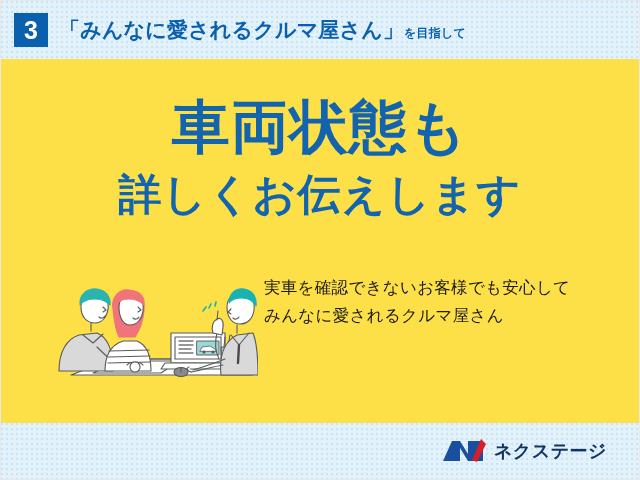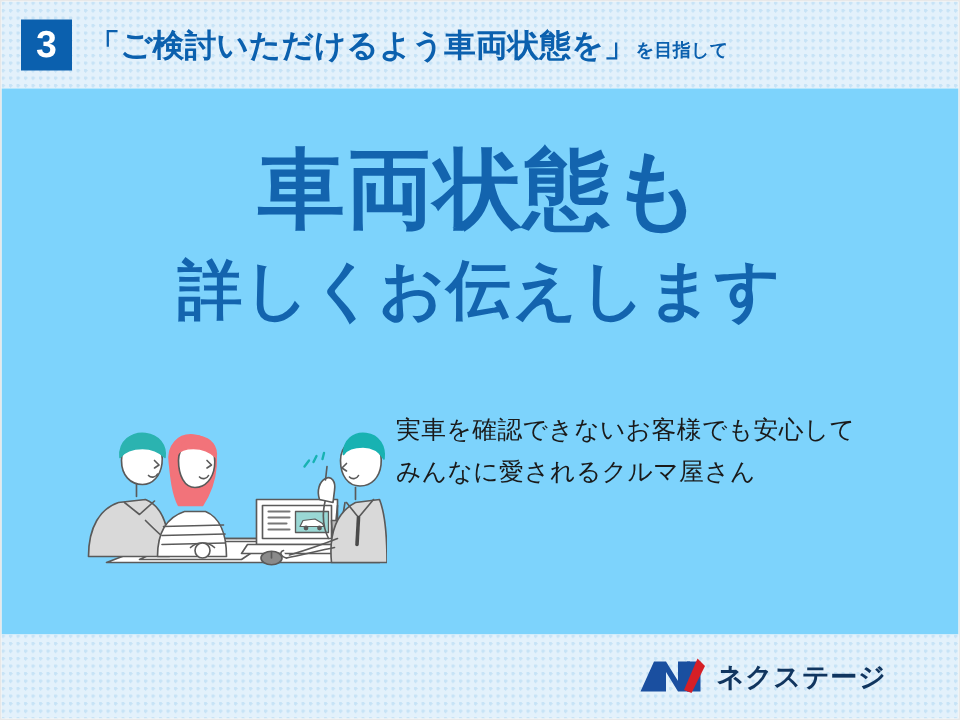--- a/index.html
+++ b/index.html
@@ -76,21 +76,21 @@
     letter-spacing: 0.2px;
   }
 
   
   .main {
     position: absolute;
     left: 0;
     top: 58px;
     right: 0;
     bottom: 56px;
-    background: #7dd3fc;
+    background: #fde047;
     padding-left: 28px;
   }
 
   .headline {
     position: absolute;
     left: 0;
     right: 0;
     top: 34px;
     text-align: center;
     color: #1364ae;
@@ -139,21 +139,21 @@
   }
   .body-copy div { display: block; }
 
   
   .footer {
     bottom: 0;
     height: 56px;
   }
   .logo {
     position: absolute;
-    right: 48px;
+    right: 32px;
     top: 50%;
     transform: translateY(-50%);
     display: flex;
     align-items: center;
   }
   .logo-mark { flex: none; display:block; }
   .logo-text {
     margin-left: 7px;
     font-size: 18px;
     font-weight: bold;
@@ -164,21 +164,21 @@
 </style>
 </head>
 <body>
 
 <div class="frame">
 
   <div class="dot-band header">
     <div class="header-inner">
       <div class="badge">3</div>
       <div class="header-title">
-        <span class="ht-main">「ご検討いただけるよう車両状態を」</span>
+        <span class="ht-main">「みんなに愛されるクルマ屋さん」</span>
         <span class="ht-sub">を目指して</span>
       </div>
     </div>
   </div>
 
   <div class="main">
 
     <div class="headline">
       <span class="line1">車両状態も</span>
       <span class="line2">詳しくお伝えします</span>

